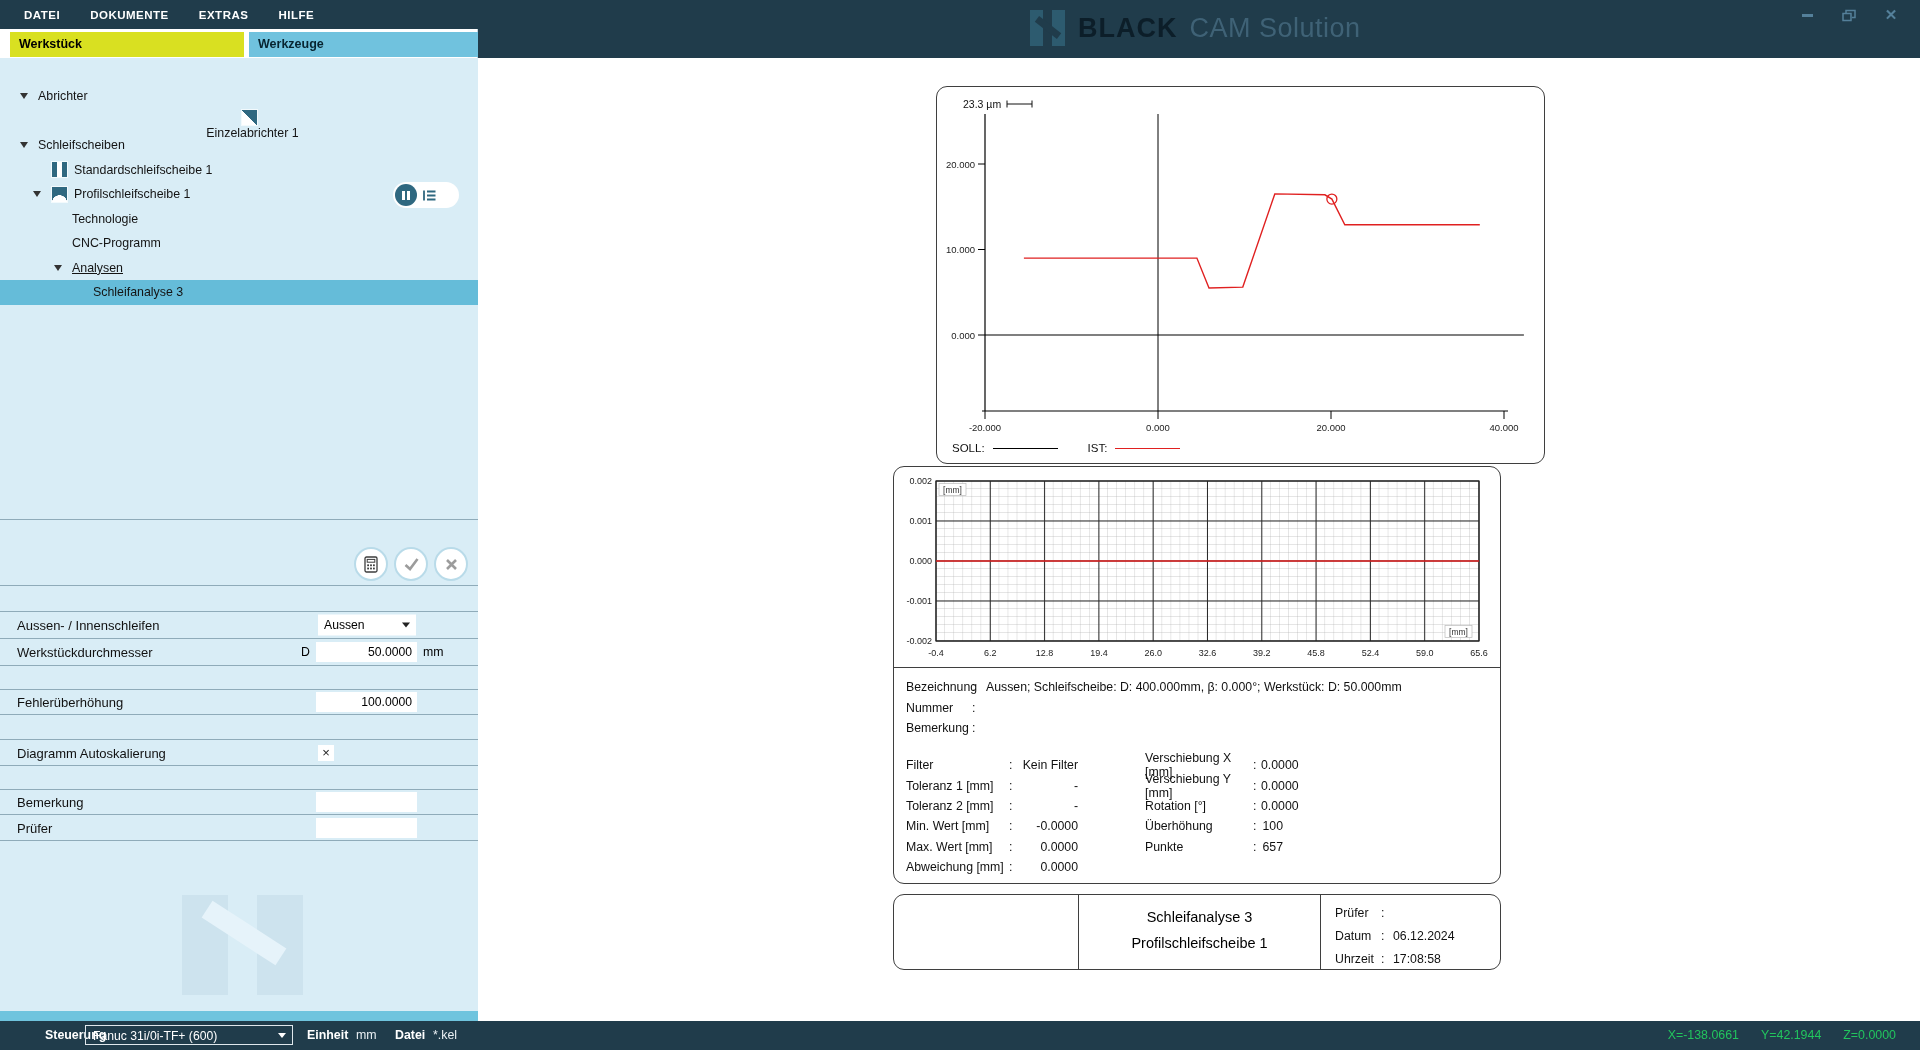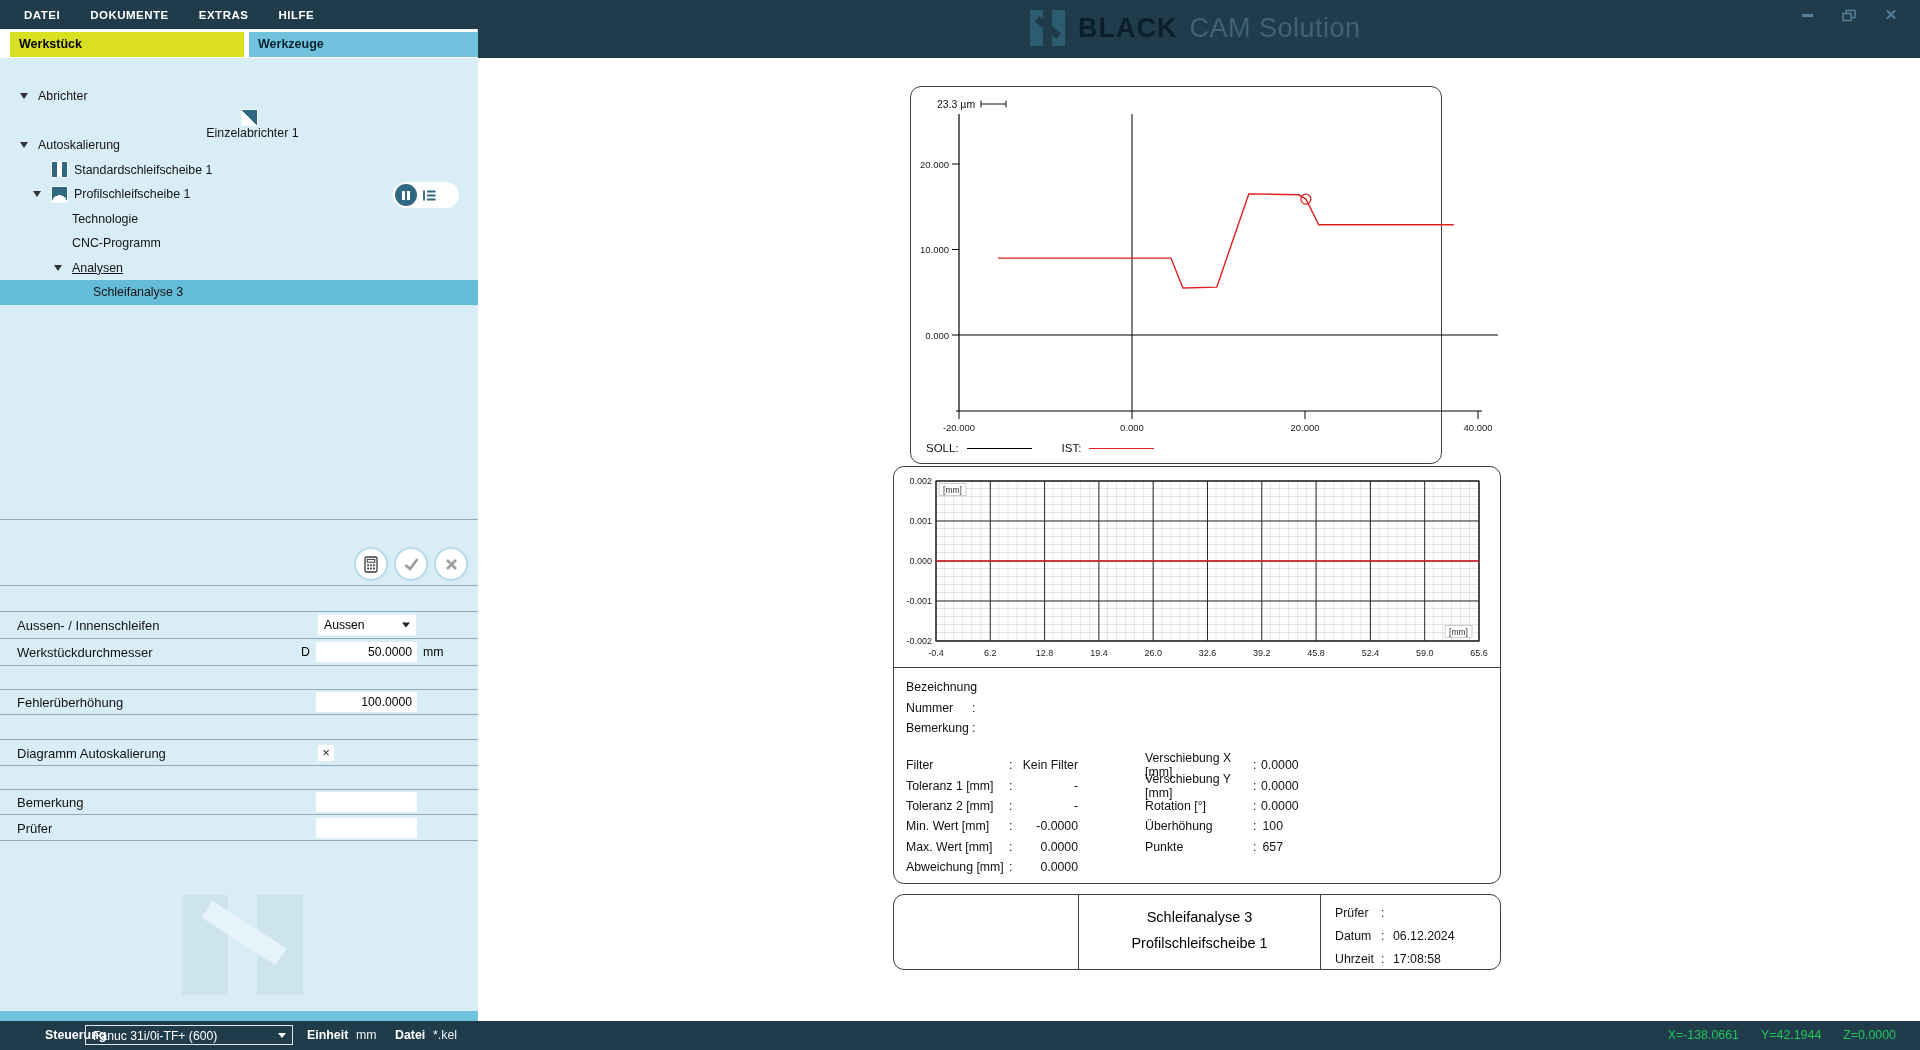--- a/index.html
+++ b/index.html
@@ -58,21 +58,21 @@
   .fcheck { position:absolute; left:318px; top:50%; transform:translateY(-50%); width:16px; height:16px; background:#fff; font-size:13px; line-height:15px; text-align:center; color:#222; cursor:default; }
 
   .watermark { position:absolute; left:182px; top:866px; width:121px; height:100px; }
   .watermark .bar { position:absolute; top:0; width:46px; height:100px; background:#cde3ee; }
   .watermark .b1 { left:0; } .watermark .b2 { left:75px; }
   .watermark .slash { position:absolute; left:18px; top:28px; width:88px; height:20px; background:#e6f3fa; transform:rotate(33deg); }
   .strip { position:absolute; left:0; top:982px; width:478px; height:10px; background:#6fc4de; }
 
   
   .panel { position:absolute; background:#fff; border:1.5px solid #3f3f3f; border-radius:11px; }
-  .panel1 { left:910px; top:86px; width:532px; height:378px; }
+  .panel1 { left:936px; top:86px; width:609px; height:378px; }
   .panel2 { left:893px; top:466px; width:608px; height:418px; }
   .panel3 { left:893px; top:894px; width:608px; height:76px; display:flex; }
   .panel svg text { font-family:"Liberation Sans",sans-serif; }
   .legend { position:absolute; left:15px; bottom:9px; display:flex; align-items:center; font-size:11.5px; color:#111; }
   .leg-line { display:inline-block; width:65px; border-top:1.4px solid #000; margin:0 30px 0 8px; }
   .leg-line.red { border-top-color:#e02020; margin-right:0; }
 
   .p2-divider { position:absolute; left:0; top:200px; width:100%; border-top:1px solid #3f3f3f; }
   .infoblock { position:absolute; left:12px; top:210px; width:580px; font-size:12.3px; color:#111; }
   .irow { display:flex; line-height:20.5px; }
@@ -147,21 +147,21 @@
       </div>
       <div class="trow" style="padding-left: 27px; flex-direction: column;">
         <span class="slot"></span>
         <span class="ticon icon-single-dresser"></span>
         <span>Einzelabrichter 1</span>
       </div>
       <div class="trow" style="padding-left: 14px;">
         <span class="slot">
           <i class="exp"></i>
         </span>
-        <span>Autoskalierung</span>
+        <span>Schleifscheiben</span>
       </div>
       <div class="trow" style="padding-left: 27px;">
         <span class="slot"></span>
         <span class="ticon icon-standard-wheel"></span>
         <span>Standardschleifscheibe 1</span>
       </div>
       <div class="trow" style="padding-left: 27px;">
         <span class="slot">
           <i class="exp"></i>
         </span>
@@ -344,20 +344,21 @@
       <text x="58.5" y="25.5" text-anchor="middle" font-size="8.5" fill="#333">[mm]</text>
       <rect x="551" y="158.5" width="27" height="12" fill="#fff" stroke="#bbb" stroke-width="0.7"></rect>
       <text x="564.5" y="167.5" text-anchor="middle" font-size="8.5" fill="#333">[mm]</text>
       <line x1="42" y1="94" x2="585" y2="94" stroke="#e02020" stroke-width="1.3"></line>
     </svg>
   <div class="p2-divider"></div>
   <div class="infoblock">
     <div class="irow">
       <span class="il">Bezeichnung</span>
         <span class="ic">:</span>
+      <span>Aussen; Schleifscheibe: D: 400.000mm, β: 0.000°; Werkstück: D: 50.000mm</span>
     </div>
     <div class="irow">
       <span class="il">Nummer</span>
         <span class="ic">:</span>
       <span></span>
     </div>
     <div class="irow">
       <span class="il">Bemerkung</span>
         <span class="ic">:</span>
       <span></span>

